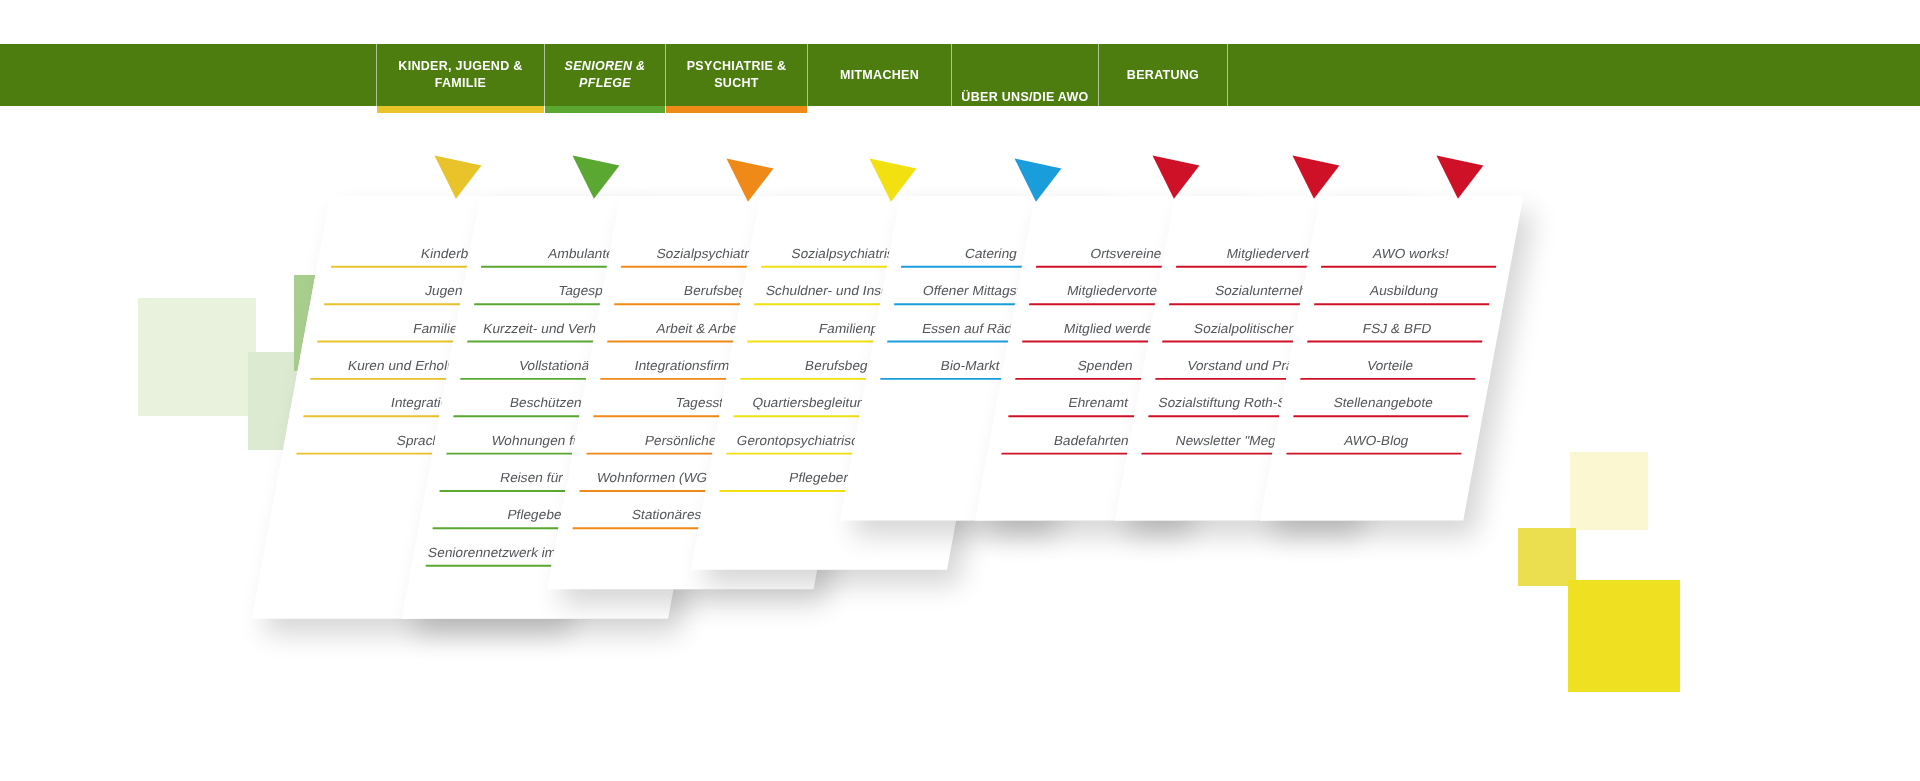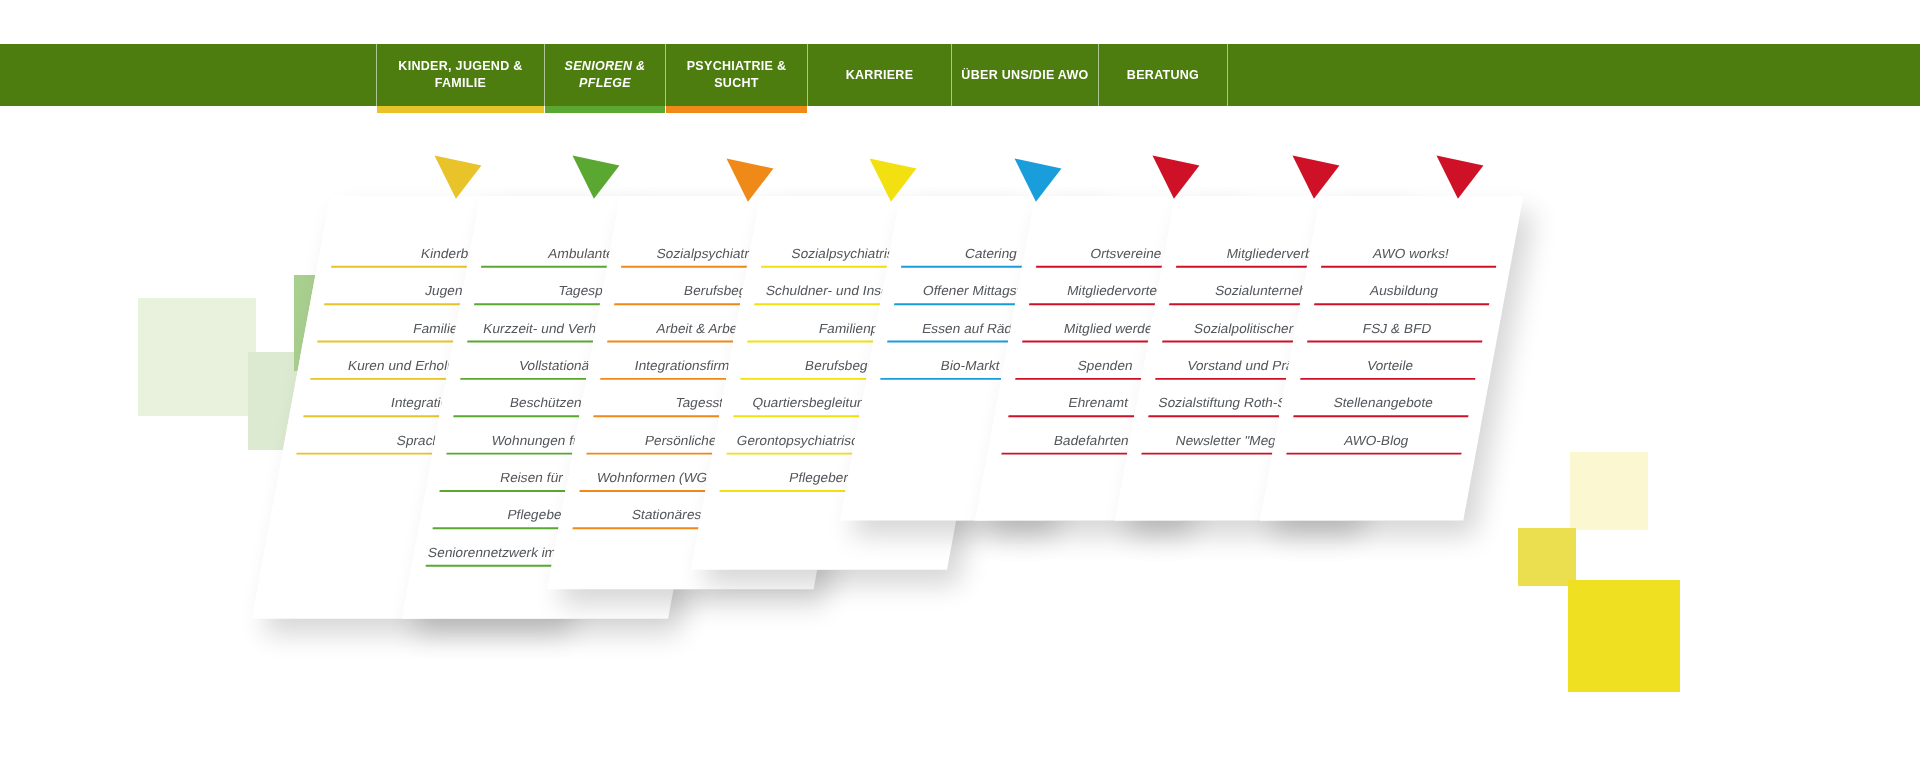--- a/index.html
+++ b/index.html
@@ -35,21 +35,21 @@
   }
   .nav-item .nav-underline {
     position: absolute; left: 0; right: 0; bottom: -7px; height: 7px;
   }
   .nav-item.n0 { flex: 0 0 168px; }
   .nav-item.n1 { flex: 0 0 121px; font-style: italic; }
   .nav-item.n2 { flex: 0 0 142px; }
   .nav-item.n3 { flex: 0 0 144px; }
   .nav-item.n4 { flex: 0 0 145px; }
   .nav-item.n5 { flex: 0 0 144px; }
-  .nav-item.n6 { flex: 0 0 147px; }
+  .nav-item.n6 { flex: 0 0 147px; align-items: flex-end; }
   .nav-item.n7 { flex: 0 0 129px; }
 
   
   .sq { position: absolute; }
   .sq-green-light { left: 138px; top: 298px; width: 118px; height: 118px; background: #e8f2dd; }
   .sq-green-mid   { left: 248px; top: 352px; width: 98px;  height: 98px;  background: #dbead0; }
   .sq-green-dark  { left: 294px; top: 275px; width: 48px;  height: 96px;  background: #a9cf8f; }
   .sq-yellow-pale { left: 1570px; top: 452px; width: 78px; height: 78px;  background: #fbf7d0; }
   .sq-yellow-mid  { left: 1518px; top: 528px; width: 58px; height: 58px;  background: #ecdf4f; }
   .sq-yellow-big  { left: 1568px; top: 580px; width: 112px; height: 112px; background: #f0e022; }
@@ -118,21 +118,21 @@
     </div>
     <div class="nav-item n1">
       <span>SENIOREN &amp; PFLEGE</span>
       <span class="nav-underline" style="background: rgb(90, 168, 50);"></span>
     </div>
     <div class="nav-item n2">
       <span>PSYCHIATRIE &amp; SUCHT</span>
       <span class="nav-underline" style="background: rgb(239, 138, 24);"></span>
     </div>
     <div class="nav-item n5">
-      <span>KARRIERE</span>
+      <span>MITMACHEN</span>
     </div>
     <div class="nav-item n6">
       <span>ÜBER UNS/DIE AWO</span>
     </div>
     <div class="nav-item n7">
       <span>BERATUNG</span>
     </div>
 
     <div class="nav-spacer-right"></div>
   </nav>

